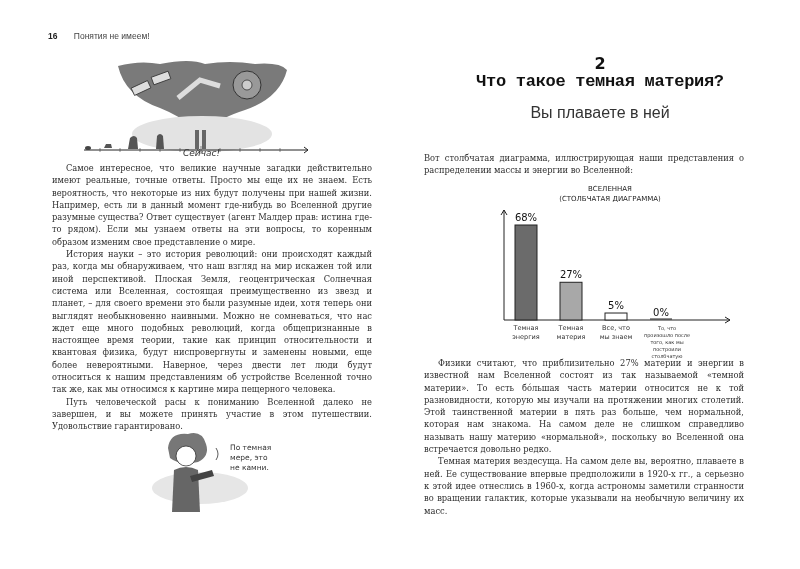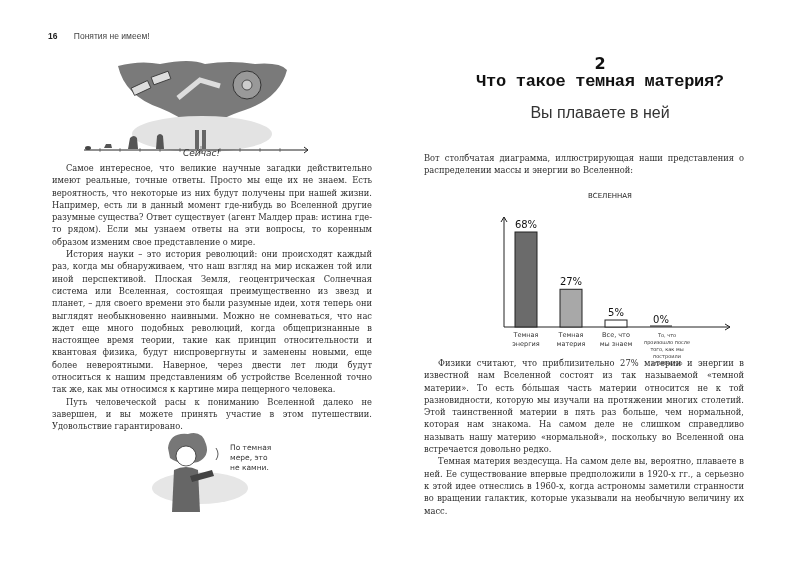--- a/index.html
+++ b/index.html
@@ -13,21 +13,21 @@
   .caption-now { position:absolute; left:183px; top:148px; font-family:"DejaVu Sans", sans-serif; font-style:italic; font-size:9px; color:#333;text-align:center; }
   .body-text { position:absolute; font-size:8.3px; line-height:12.3px; text-align:justify; color:#2e2e2e; }
   .body-text p { margin:0; text-indent:14px; }
   .left .body-text { left:52px; top:162px; width:320px; }
   .illus-bottom { position:absolute; left:150px; top:430px; width:140px; height:85px; }
   .speech { position:absolute; left:230px; top:443px; font-family:"DejaVu Sans", sans-serif; font-size:7.5px; line-height:10px; color:#333; }
   .chap-num { position:absolute; left:0; width:400px; top:54px; text-align:center; font-family:"DejaVu Sans", sans-serif; font-weight:900; font-size:16px; color:#111; }
   .chap-title { position:absolute; left:0; width:400px; top:72px; text-align:center; font-family:Liberation Mono, monospace; font-weight:900; font-size:17px; letter-spacing:-0.3px; color:#111; }
   .chap-sub { position:absolute; left:0; width:400px; top:104px; text-align:center; font-family:"Liberation Sans", sans-serif; font-size:16px; color:#333; }
   .intro { left:24px; top:152px; width:320px; }
-  .chart-wrap { position:absolute; left:80px; top:187px; width:260px; height:180px;text-decoration:underline; }
+  .chart-wrap { position:absolute; left:80px; top:180px; width:260px; height:180px;text-decoration:underline; }
   .chart-title { position:absolute; left:0; width:260px; top:4px; text-align:center; font-family:"DejaVu Sans", sans-serif; font-size:7px; line-height:10px; color:#222; }
   .right .body-text.main { left:24px; top:357px; width:320px; }
 </style>
 </head>
 <body>
 
 <div class="page left">
   <div class="running-head">
     <span class="num">16</span>
     <span>Понятия не имеем!</span>
@@ -90,20 +90,21 @@
   <div class="chap-title">Что такое темная материя?</div>
   <div class="chap-sub">Вы плаваете в ней</div>
 
   <div class="body-text intro">
     <p style="text-indent:0">Вот столбчатая диаграмма, иллюстрирующая наши представления о распределении массы и энергии во Вселенной:</p>
   </div>
 
   <div class="chart-wrap">
     <div class="chart-title">
       <div>ВСЕЛЕННАЯ</div>
+      <div>(СТОЛБЧАТАЯ ДИАГРАММА)</div>
     </div>
     <svg id="chart-svg" width="260" height="180" style="position:absolute;left:0;top:0;">
         <line x1="24" y1="140" x2="24" y2="30" stroke="#222" stroke-width="1"></line>
         <path d="M21 35 L24 30 L27 35" fill="none" stroke="#222" stroke-width="1"></path>
         <line x1="24" y1="140" x2="250" y2="140" stroke="#222" stroke-width="1"></line>
         <path d="M245 137 L250 140 L245 143" fill="none" stroke="#222" stroke-width="1"></path>
         <rect x="35" y="45" width="22" height="95" fill="#6b6b6b" stroke="#222" stroke-width="1"></rect>
         <text x="46" y="41" text-anchor="middle" font-family="DejaVu Sans, sans-serif" font-size="10" fill="#111">68%</text>
         <text x="46" y="150" text-anchor="middle" font-family="DejaVu Sans, sans-serif" font-size="6.5" fill="#333">Темная</text>
         <text x="46" y="158.5" text-anchor="middle" font-family="DejaVu Sans, sans-serif" font-size="6.5" fill="#333">энергия</text>

